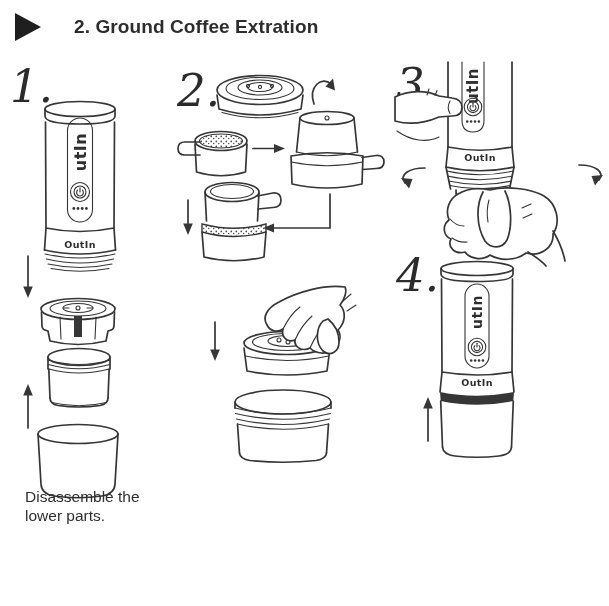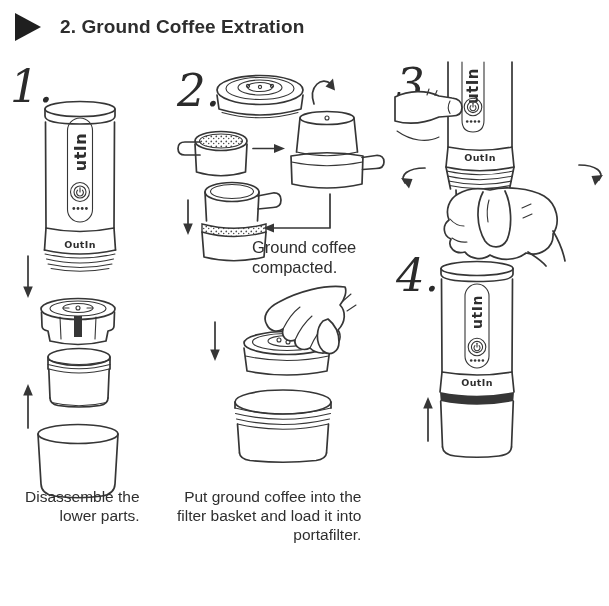--- a/index.html
+++ b/index.html
@@ -1,24 +1,24 @@
 <!DOCTYPE html>
 <html><head>
 <meta charset="utf-8">
 <style>
   html,body{margin:0;padding:0;background:#fff;}
   #canvas{position:relative;width:609px;height:606px;background:#fff;overflow:hidden;
           font-family:"Liberation Sans",sans-serif;color:#2f2f2f;}
   .abs{position:absolute;}
   .tri{width:0;height:0;border-left:26px solid #1f1f1f;border-top:14.5px solid transparent;
        border-bottom:14.5px solid transparent;}
-  .title{font-size:19px;font-weight:600;color:#2d2d2d;letter-spacing:.1px;}
+  .title{font-size:19px;font-weight:600;color:#2d2d2d;letter-spacing:.1px;margin-left:14px;}
   .num{font-family:"DejaVu Serif","Liberation Serif",serif;font-style:italic;
        font-size:45px;line-height:1;color:#2b2b2b;}
-  .cap{font-size:15.5px;line-height:1.24;color:#2f2f2f;white-space:pre-line;text-align:right;}
+  .cap{font-size:15.5px;line-height:1.24;color:#2f2f2f;white-space:pre-line;}
   .anno{font-size:16.5px;line-height:1.2;color:#2f2f2f;white-space:pre-line;}
   svg{position:absolute;overflow:visible;}
   .ln{fill:none;stroke:#363636;stroke-width:1.7;stroke-linecap:round;stroke-linejoin:round;}
   .fine{stroke-width:1.1;}
   .fillw{fill:#fff;}
   .logo-v{font-family:"DejaVu Sans",sans-serif;font-weight:bold;font-size:16px;
           fill:#2e2e2e;text-anchor:middle;letter-spacing:.5px;}
   .logo-v3{font-size:15px;}
   .logo-v4{font-size:14px;}
   .logo-b{font-family:"DejaVu Sans",sans-serif;font-weight:bold;font-size:9.5px;
@@ -244,20 +244,15 @@
       <path d="M45,137 Q82,144.5 119,137 L118.3,146 Q82,153.5 45.7,146 Z" fill="#363636"></path>
       <path class="ln" d="M45.7,146 L47.5,192 M118.3,146 L116.5,192"></path>
       <path class="ln" d="M47.5,192 Q48,199.5 60,201 Q82,203.5 104,201 Q116,199.5 116.5,192"></path>
     </g>
     <g>
       <path class="ln" d="M33,152 L33,186"></path>
       <path d="M33,142 L28.2,153.5 L37.8,153.5 Z" fill="#363636"></path>
     </g>
   </svg>
 
-  <div class="abs anno" style="left:252px;top:238px;">Ground coffee
-compacted.</div>
   <div class="abs cap" style="left:25px;top:487px;">Disassemble the
 lower parts.</div>
-  <div class="abs cap" style="left:177px;top:487px;">Put ground coffee into the
-filter basket and load it into
-portafilter.</div>
 </div>
 
 </body></html>

